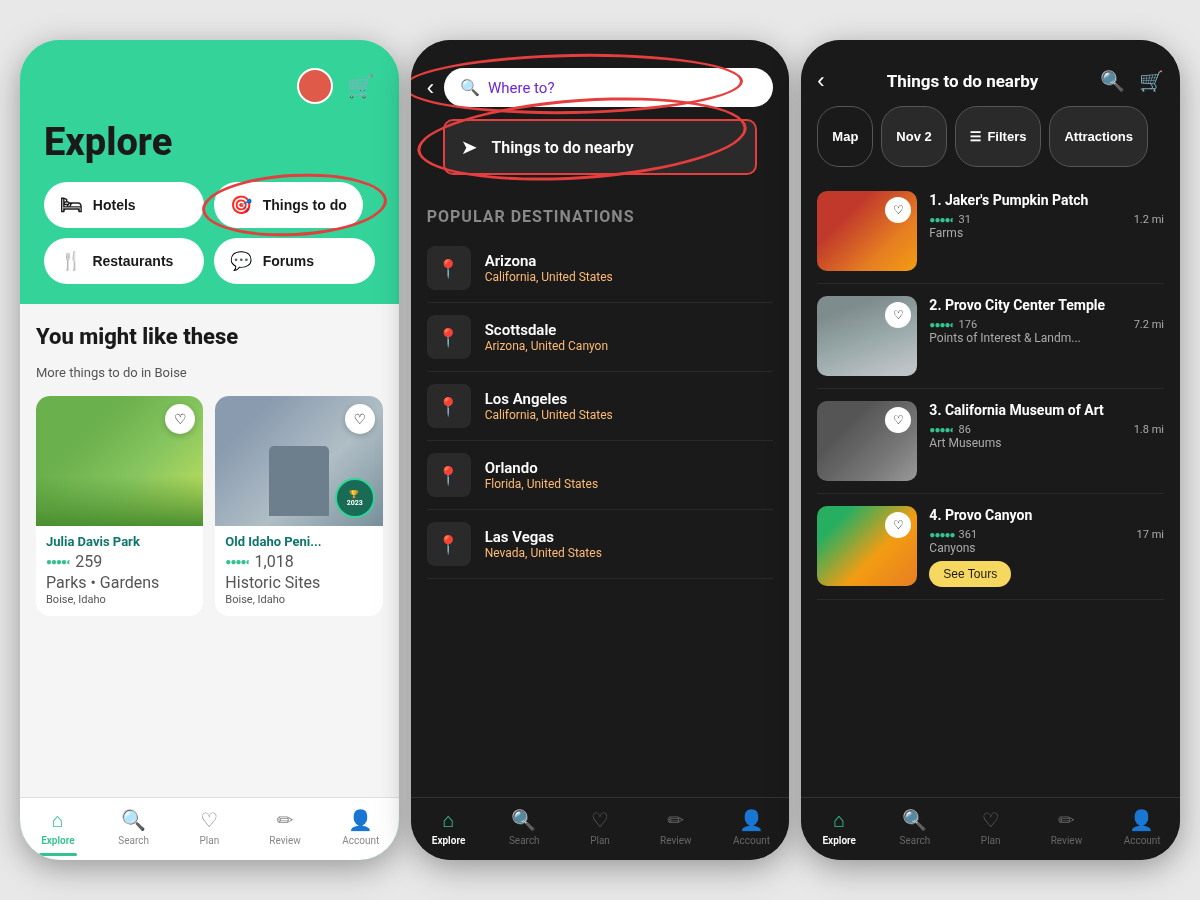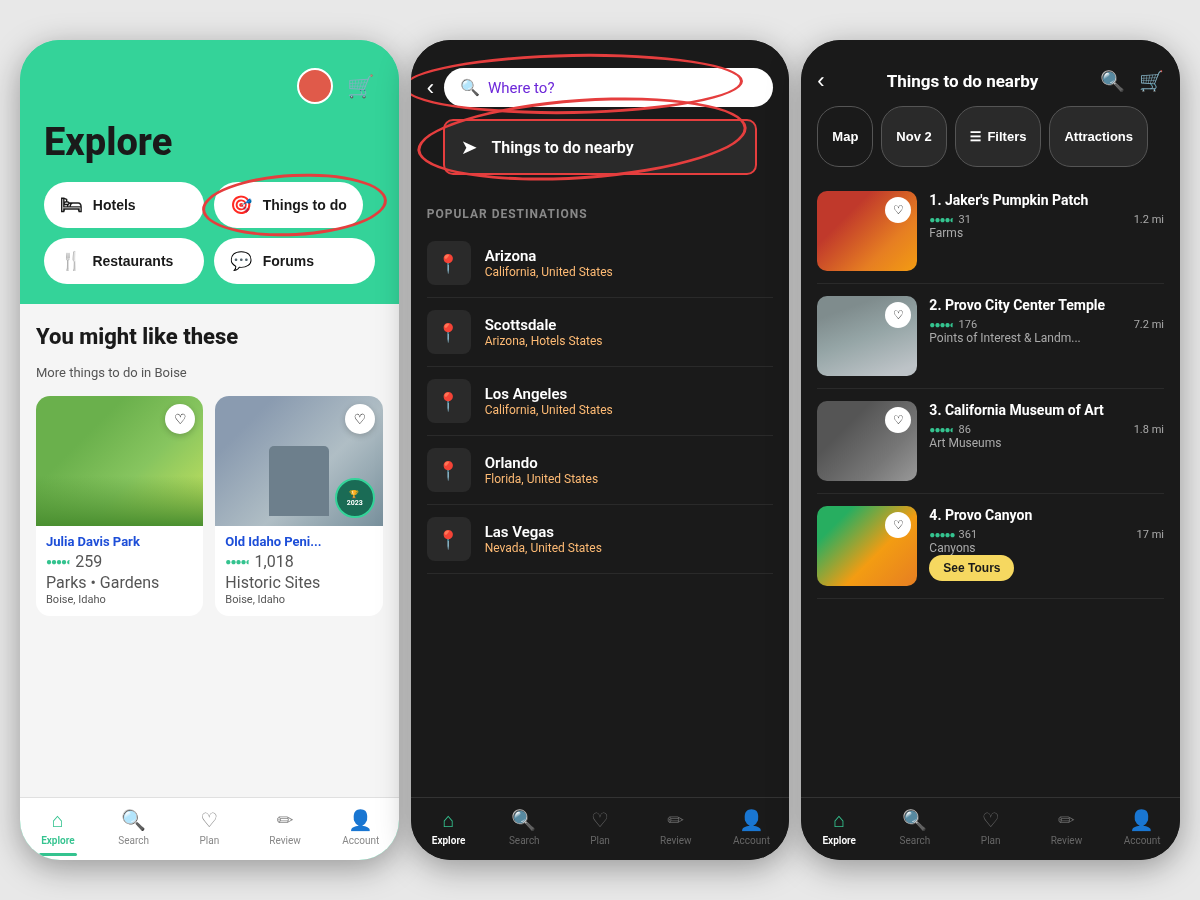--- a/index.html
+++ b/index.html
@@ -195,21 +195,21 @@
       border: none;
     }
 
     .place-card-info {
       padding: 8px 10px 10px;
     }
 
     .place-name {
       font-size: 13px;
       font-weight: 700;
-      color: #1d4ed8;
+      color: #0f766e;
       margin-bottom: 3px;
     }
 
     .stars-row {
       display: flex;
       align-items: center;
       gap: 4px;
       margin-bottom: 2px;
     }
 
@@ -361,21 +361,21 @@
       font-size: 16px;
       font-weight: 600;
     }
 
     .popular-section {
       padding: 0 16px;
     }
 
     .popular-title {
       color: #888;
-      font-size: 12px;
+      font-size: 16px;
       font-weight: 700;
       letter-spacing: 1px;
       margin-bottom: 8px;
     }
 
     .dest-item {
       display: flex;
       align-items: center;
       gap: 14px;
       padding: 12px 0;
@@ -568,22 +568,23 @@
       font-size: 12px;
     }
 
     .see-tours-btn {
       background: #f6d860;
       color: #1a1a1a;
       border: none;
       border-radius: 22px;
       padding: 6px 14px;
       font-size: 12px;
-      font-weight: 700;
-      cursor: pointer;
+      font-weight: 400;
+      cursor: pointer;
+      margin-top: 6px;
     }
 
     .things-annotation {
       position: absolute;
       top: -8px;
       left: -12px;
       width: 185px;
       height: 62px;
       border: 3px solid #e53e3e;
       border-radius: 50%;
@@ -788,21 +789,21 @@
           <div class="dest-info">
             <div class="dest-name">Arizona</div>
             <div class="dest-sub">California, United States</div>
           </div>
         </div>
 
         <div class="dest-item">
           <div class="dest-icon-wrap">📍</div>
           <div class="dest-info">
             <div class="dest-name">Scottsdale</div>
-            <div class="dest-sub">Arizona, Hotels States</div>
+            <div class="dest-sub">Arizona, United Canyon</div>
           </div>
         </div>
 
         <div class="dest-item">
           <div class="dest-icon-wrap">📍</div>
           <div class="dest-info">
             <div class="dest-name">Los Angeles</div>
             <div class="dest-sub">California, United States</div>
           </div>
         </div>

